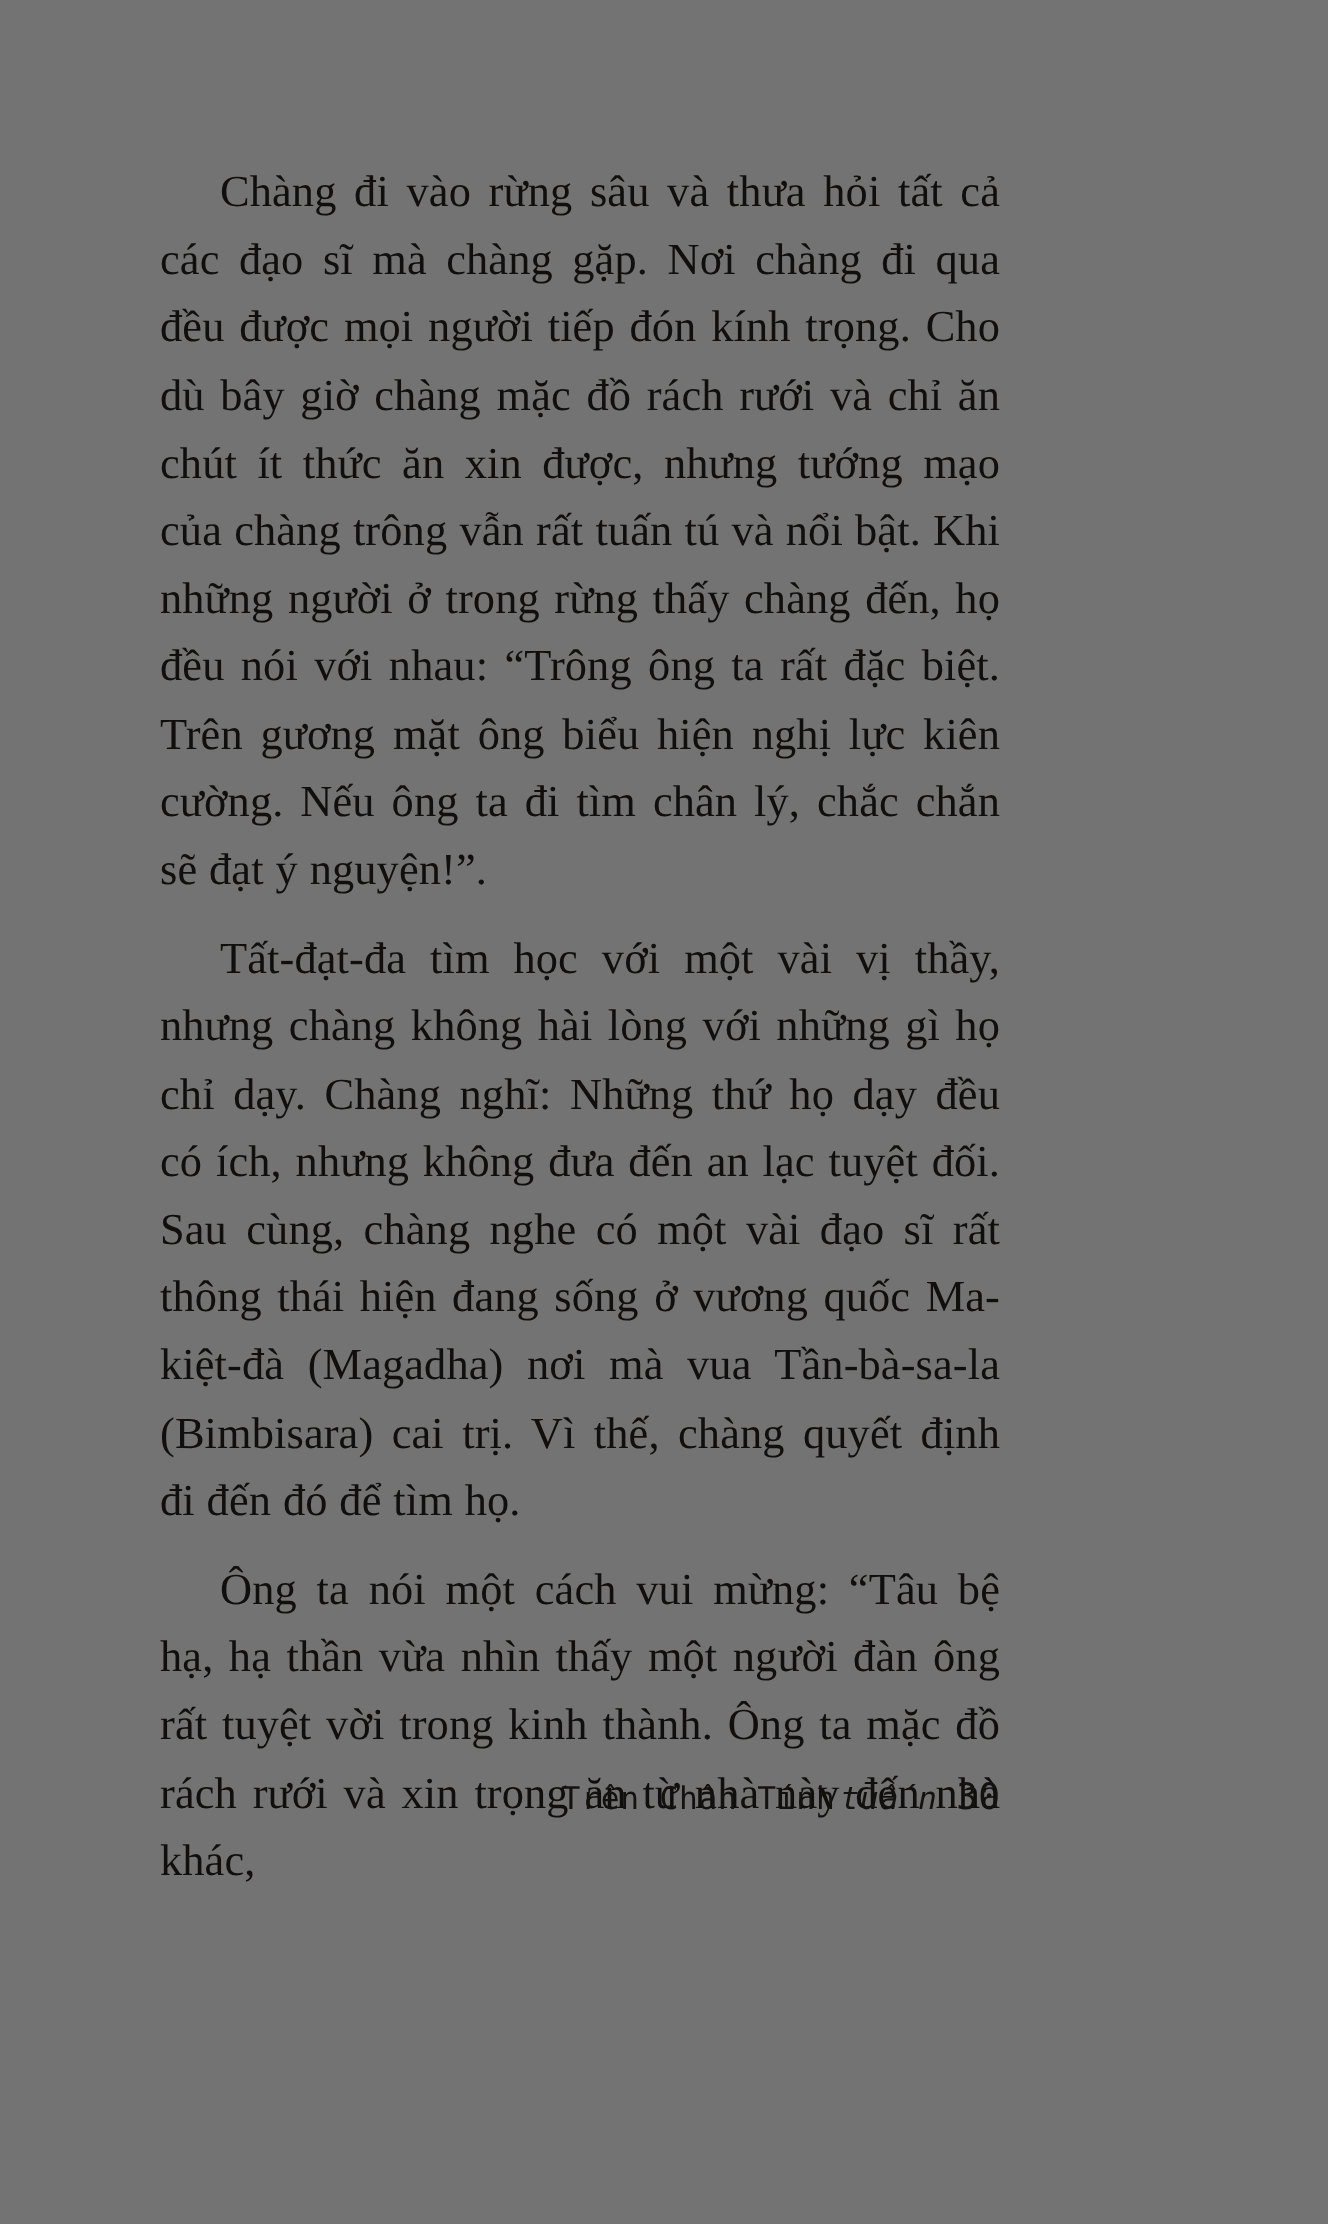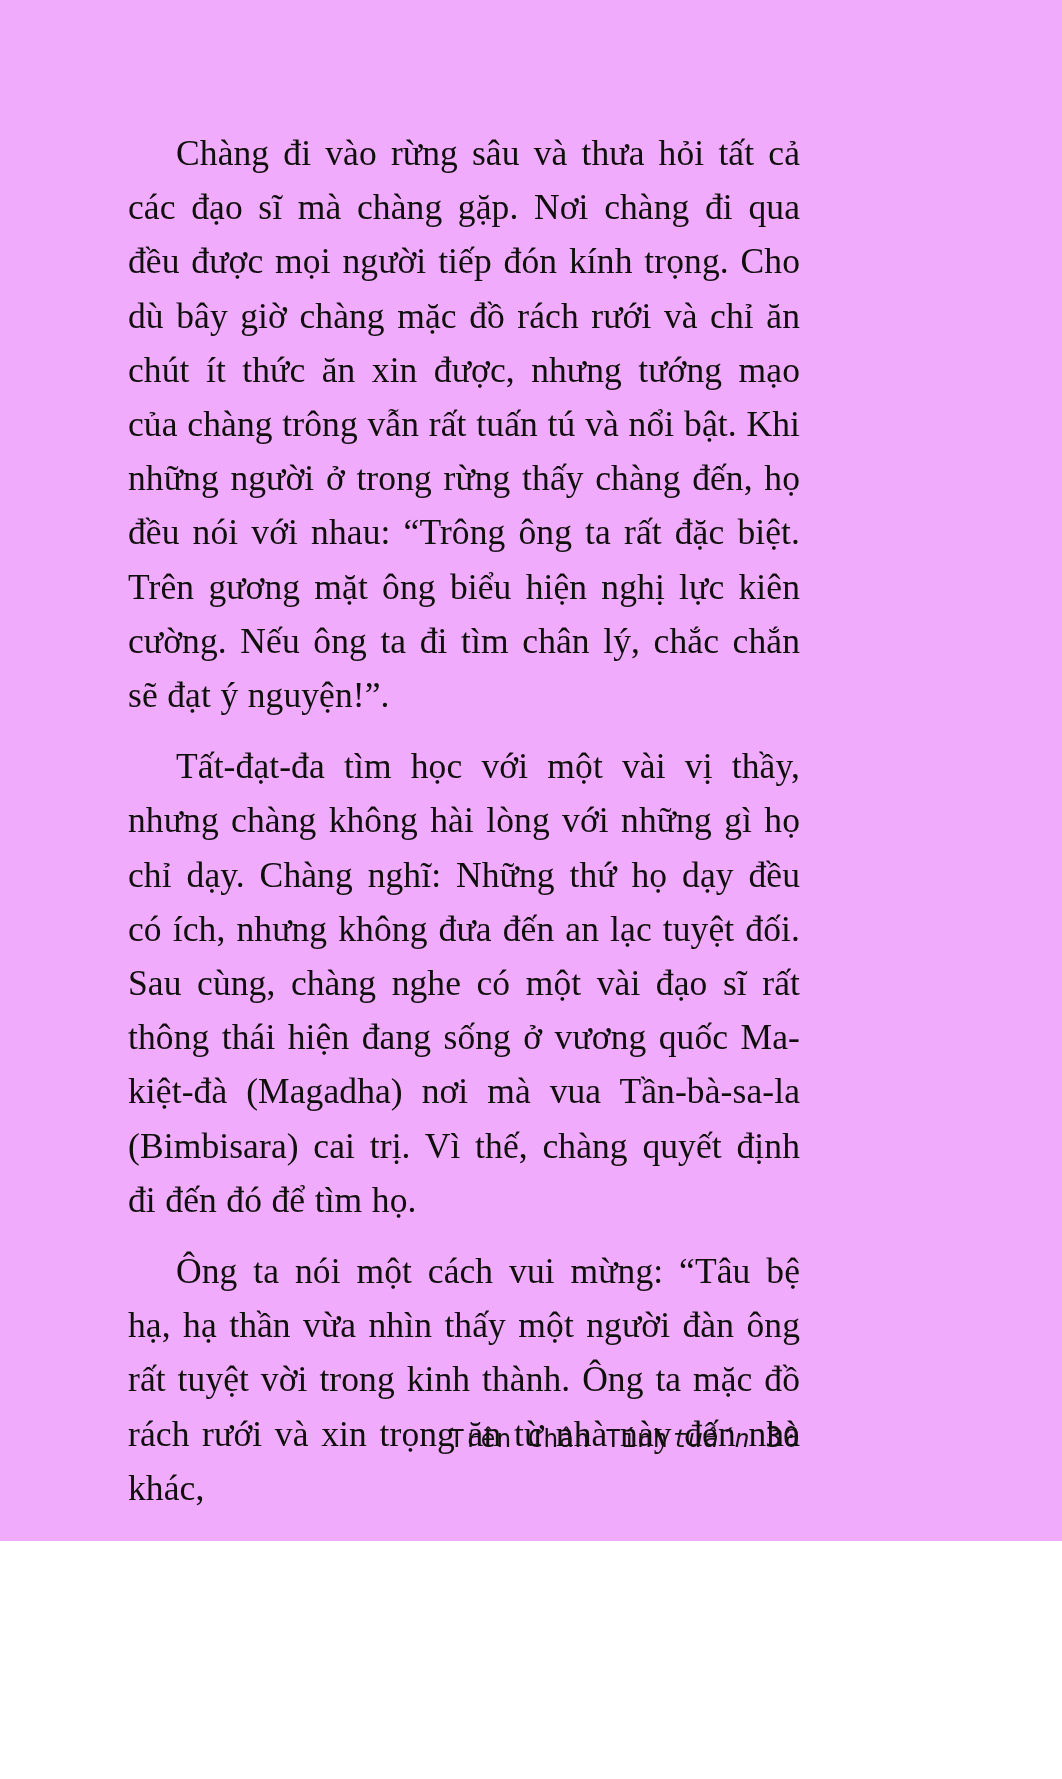--- a/index.html
+++ b/index.html
@@ -10,22 +10,22 @@
   body {
     width: 1062px;
     height: 1779px;
     overflow: hidden;
     font-family: "Liberation Serif", "DejaVu Serif", serif;
     color: #111111;
   }
   .page {
     position: relative;
     width: 1062px;
-    height: 1541px;
-    background: #f0abfc;
+    height: 1779px;
+    background: #737373;
     box-sizing: border-box;
   }
   .text-block {
     position: absolute;
     left: 128px;
     top: 126px;
     width: 672px;
   }
   .para {
     margin: 0;

